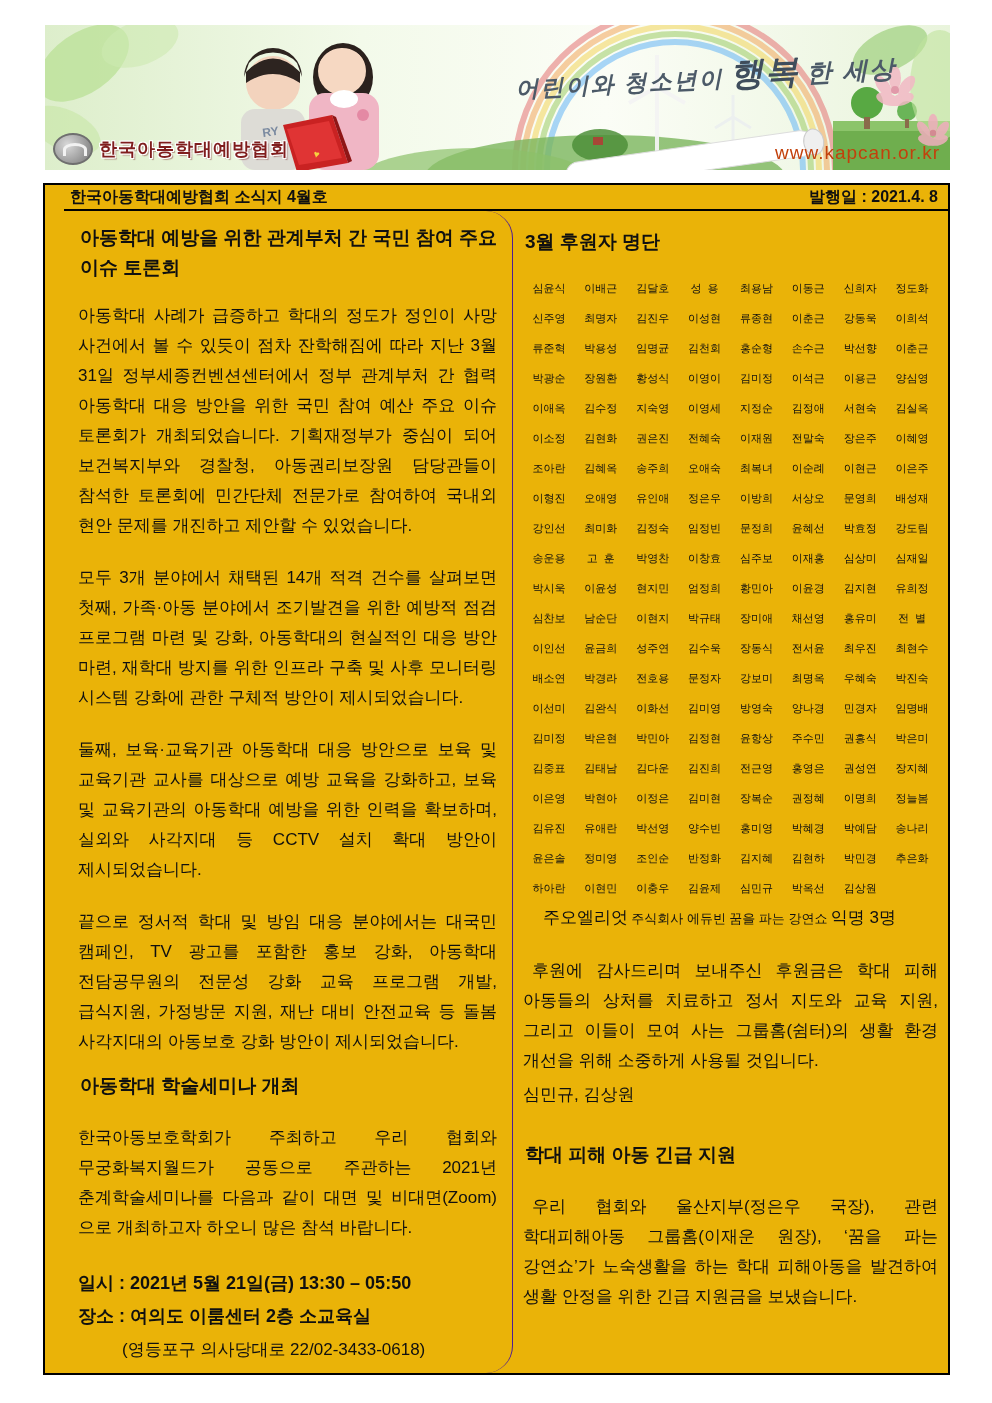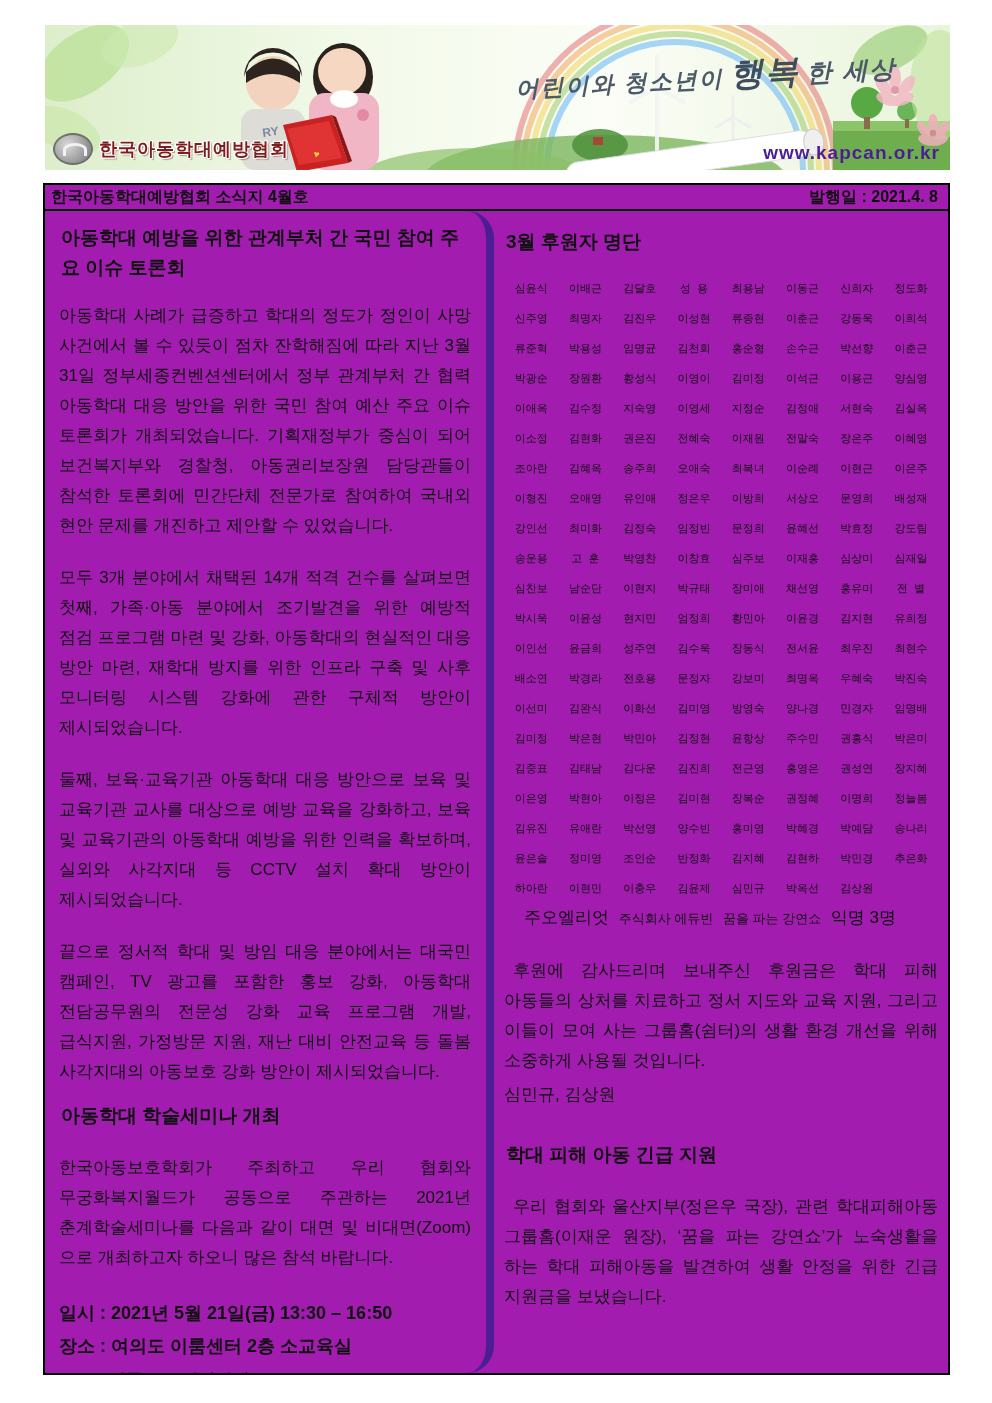--- a/index.html
+++ b/index.html
@@ -7,39 +7,39 @@
   .page { position:relative; width:992px; height:1403px; overflow:hidden; background:#fff; }
 
   
   .banner { position:absolute; left:45px; top:25px; width:905px; height:145px; overflow:hidden; }
   .banner svg { position:absolute; left:0; top:0; }
   .slogan { position:absolute; left:470px; top:28px; width:420px; transform:rotate(-3deg);
             color:#4c5a68; font-weight:bold; font-style:italic; letter-spacing:2px; white-space:nowrap; }
   .slogan .pre  { font-size:23px; }
   .slogan .em   { font-size:33px; color:#3f4d5c; }
   .slogan .post { font-size:25px; }
-  .banner-url { position:absolute; right:10px; bottom:6px; font-size:19px; font-weight:bold;
-                color:#4c1d95; letter-spacing:1px; }
+  .banner-url { position:absolute; right:10px; bottom:6px; font-size:19px; font-weight:normal;
+                color:#c2410c; letter-spacing:1px; }
   .logo { position:absolute; left:8px; bottom:5px; display:flex; align-items:center; gap:6px; }
   .emblem { width:40px; height:32px; border-radius:50%;
             background:radial-gradient(circle at 35% 35%, #d9d9d9, #8e8e8e 75%);
             border:2px solid #6f6f6f; box-sizing:border-box; position:relative; }
   .emblem:before { content:""; position:absolute; left:8px; top:8px; width:18px; height:10px;
                    border:3px solid #f2f2f2; border-bottom:none; border-radius:50% 50% 0 0; }
   .logo-text { font-size:18px; font-weight:bold; color:#7f1d1d; letter-spacing:1px;
                text-shadow:1px 1px 0 #ffffff,-1px -1px 0 #ffffff,1px -1px 0 #ffffff,-1px 1px 0 #ffffff, 2px 2px 1px rgba(120,40,40,.45); }
 
   
   .content-box { position:absolute; left:43px; top:183px; width:907px; height:1192px;
-                 border:2px solid #000; box-sizing:border-box; background:#a21caf; }
+                 border:2px solid #000; box-sizing:border-box; background:#eab308;padding-left:19px; }
   .masthead { height:26px; border-bottom:2px solid #000; box-sizing:border-box;
               display:flex; justify-content:space-between; align-items:center;
               padding:0 10px 0 6px; font-size:16px; font-weight:bold; }
   .columns { display:flex; height:1162px; }
-  .col-left  { width:449px; border-right:8px solid #4c1d95; box-sizing:border-box;
+  .col-left  { width:449px; border-right:1px solid #4c1d95; box-sizing:border-box;
                padding:4px 15px 0 14px; overflow:hidden;border-radius:27px; }
   .col-right { flex:1; padding:4px 10px 0 10px; overflow:hidden; box-sizing:border-box; }
 
   h2 { font-size:19px; font-weight:bold; margin:12px 0 0 2px; line-height:30px; }
   .col-left p, .col-right p { margin:22px 0 0 0; font-size:17px; line-height:30px;
        text-align:justify; word-break:keep-all; }
   .col-left h2.title { margin-top:8px; }
   p.p-first { margin-top:18px; }
   h2.seminar { margin-top:14px; }
 
@@ -184,42 +184,42 @@
 
       <div class="col-left">
         <h2 class="title">아동학대 예방을 위한 관계부처 간 국민 참여 주요 이슈 토론회</h2>
         <p class="p-first">아동학대 사례가 급증하고 학대의 정도가 정인이 사망 사건에서 볼 수 있듯이 점차 잔학해짐에 따라 지난 3월 31일 정부세종컨벤션센터에서 정부 관계부처 간 협력 아동학대 대응 방안을 위한 국민 참여 예산 주요 이슈 토론회가 개최되었습니다. 기획재정부가 중심이 되어 보건복지부와 경찰청, 아동권리보장원 담당관들이 참석한 토론회에 민간단체 전문가로 참여하여 국내외 현안 문제를 개진하고 제안할 수 있었습니다.</p>
         <p>모두 3개 분야에서 채택된 14개 적격 건수를 살펴보면 첫째, 가족·아동 분야에서 조기발견을 위한 예방적 점검 프로그램 마련 및 강화, 아동학대의 현실적인 대응 방안 마련, 재학대 방지를 위한 인프라 구축 및 사후 모니터링 시스템 강화에 관한 구체적 방안이 제시되었습니다.</p>
         <p>둘째, 보육·교육기관 아동학대 대응 방안으로 보육 및 교육기관 교사를 대상으로 예방 교육을 강화하고, 보육 및 교육기관의 아동학대 예방을 위한 인력을 확보하며, 실외와 사각지대 등 CCTV 설치 확대 방안이 제시되었습니다.</p>
         <p>끝으로 정서적 학대 및 방임 대응 분야에서는 대국민 캠페인, TV 광고를 포함한 홍보 강화, 아동학대 전담공무원의 전문성 강화 교육 프로그램 개발, 급식지원, 가정방문 지원, 재난 대비 안전교육 등 돌봄 사각지대의 아동보호 강화 방안이 제시되었습니다.</p>
         <h2 class="seminar">아동학대 학술세미나 개최</h2>
         <p>한국아동보호학회가 주최하고 우리 협회와 무궁화복지월드가 공동으로 주관하는 2021년 춘계학술세미나를 다음과 같이 대면 및 비대면(Zoom)으로 개최하고자 하오니 많은 참석 바랍니다.</p>
         <div class="details">
-          <p>일시 : 2021년 5월 21일(금) 13:30 – 16:50</p>
+          <p>일시 : 2021년 5월 21일(금) 13:30 – 05:50</p>
           <p>장소 : 여의도 이룸센터 2층 소교육실</p>
           <p class="addr">(영등포구 의사당대로 22/02-3433-0618)</p>
 
         </div>
       </div>
 
       <div class="col-right">
         <h2>3월 후원자 명단</h2>
         <div id="donor-grid">
             <div class="donor-row"><span class="donor-name">심윤식</span><span class="donor-name">이배근</span><span class="donor-name">김달호</span><span class="donor-name">성  용</span><span class="donor-name">최용남</span><span class="donor-name">이동근</span><span class="donor-name">신희자</span><span class="donor-name">정도화</span></div>
             <div class="donor-row"><span class="donor-name">신주영</span><span class="donor-name">최명자</span><span class="donor-name">김진우</span><span class="donor-name">이성현</span><span class="donor-name">류종현</span><span class="donor-name">이춘근</span><span class="donor-name">강동욱</span><span class="donor-name">이희석</span></div>
             <div class="donor-row"><span class="donor-name">류준혁</span><span class="donor-name">박용성</span><span class="donor-name">임명균</span><span class="donor-name">김천회</span><span class="donor-name">홍순형</span><span class="donor-name">손수근</span><span class="donor-name">박선향</span><span class="donor-name">이춘근</span></div>
             <div class="donor-row"><span class="donor-name">박광순</span><span class="donor-name">장원환</span><span class="donor-name">황성식</span><span class="donor-name">이영이</span><span class="donor-name">김미정</span><span class="donor-name">이석근</span><span class="donor-name">이용근</span><span class="donor-name">양심영</span></div>
             <div class="donor-row"><span class="donor-name">이애옥</span><span class="donor-name">김수정</span><span class="donor-name">지숙영</span><span class="donor-name">이영세</span><span class="donor-name">지정순</span><span class="donor-name">김정애</span><span class="donor-name">서현숙</span><span class="donor-name">김실옥</span></div>
             <div class="donor-row"><span class="donor-name">이소정</span><span class="donor-name">김현화</span><span class="donor-name">권은진</span><span class="donor-name">전혜숙</span><span class="donor-name">이재원</span><span class="donor-name">전말숙</span><span class="donor-name">장은주</span><span class="donor-name">이혜영</span></div>
             <div class="donor-row"><span class="donor-name">조아란</span><span class="donor-name">김혜옥</span><span class="donor-name">송주희</span><span class="donor-name">오애숙</span><span class="donor-name">최복녀</span><span class="donor-name">이순례</span><span class="donor-name">이현근</span><span class="donor-name">이은주</span></div>
             <div class="donor-row"><span class="donor-name">이형진</span><span class="donor-name">오애영</span><span class="donor-name">유인애</span><span class="donor-name">정은우</span><span class="donor-name">이방희</span><span class="donor-name">서상오</span><span class="donor-name">문영희</span><span class="donor-name">배성재</span></div>
             <div class="donor-row"><span class="donor-name">강인선</span><span class="donor-name">최미화</span><span class="donor-name">김정숙</span><span class="donor-name">임정빈</span><span class="donor-name">문정희</span><span class="donor-name">윤혜선</span><span class="donor-name">박효정</span><span class="donor-name">강도림</span></div>
             <div class="donor-row"><span class="donor-name">송운용</span><span class="donor-name">고  훈</span><span class="donor-name">박영찬</span><span class="donor-name">이창효</span><span class="donor-name">심주보</span><span class="donor-name">이재홍</span><span class="donor-name">심상미</span><span class="donor-name">심재일</span></div>
+            <div class="donor-row"><span class="donor-name">박시욱</span><span class="donor-name">이윤성</span><span class="donor-name">현지민</span><span class="donor-name">엄정희</span><span class="donor-name">황민아</span><span class="donor-name">이윤경</span><span class="donor-name">김지현</span><span class="donor-name">유희정</span></div>
             <div class="donor-row"><span class="donor-name">심찬보</span><span class="donor-name">남순단</span><span class="donor-name">이현지</span><span class="donor-name">박규태</span><span class="donor-name">장미애</span><span class="donor-name">채선영</span><span class="donor-name">홍유미</span><span class="donor-name">전  별</span></div>
-            <div class="donor-row"><span class="donor-name">박시욱</span><span class="donor-name">이윤성</span><span class="donor-name">현지민</span><span class="donor-name">엄정희</span><span class="donor-name">황민아</span><span class="donor-name">이윤경</span><span class="donor-name">김지현</span><span class="donor-name">유희정</span></div>
             <div class="donor-row"><span class="donor-name">이인선</span><span class="donor-name">윤금희</span><span class="donor-name">성주연</span><span class="donor-name">김수욱</span><span class="donor-name">장동식</span><span class="donor-name">전서윤</span><span class="donor-name">최우진</span><span class="donor-name">최현수</span></div>
             <div class="donor-row"><span class="donor-name">배소연</span><span class="donor-name">박경라</span><span class="donor-name">전호용</span><span class="donor-name">문정자</span><span class="donor-name">강보미</span><span class="donor-name">최명옥</span><span class="donor-name">우혜숙</span><span class="donor-name">박진숙</span></div>
             <div class="donor-row"><span class="donor-name">이선미</span><span class="donor-name">김완식</span><span class="donor-name">이화선</span><span class="donor-name">김미영</span><span class="donor-name">방영숙</span><span class="donor-name">양나경</span><span class="donor-name">민경자</span><span class="donor-name">임명배</span></div>
             <div class="donor-row"><span class="donor-name">김미정</span><span class="donor-name">박은현</span><span class="donor-name">박민아</span><span class="donor-name">김정현</span><span class="donor-name">윤항상</span><span class="donor-name">주수민</span><span class="donor-name">권흥식</span><span class="donor-name">박은미</span></div>
             <div class="donor-row"><span class="donor-name">김중표</span><span class="donor-name">김태남</span><span class="donor-name">김다운</span><span class="donor-name">김진희</span><span class="donor-name">전근영</span><span class="donor-name">홍영은</span><span class="donor-name">권성연</span><span class="donor-name">장지혜</span></div>
             <div class="donor-row"><span class="donor-name">이은영</span><span class="donor-name">박현아</span><span class="donor-name">이정은</span><span class="donor-name">김미현</span><span class="donor-name">장복순</span><span class="donor-name">권정혜</span><span class="donor-name">이명희</span><span class="donor-name">정늘봄</span></div>
             <div class="donor-row"><span class="donor-name">김유진</span><span class="donor-name">유애란</span><span class="donor-name">박선영</span><span class="donor-name">양수빈</span><span class="donor-name">홍미영</span><span class="donor-name">박혜경</span><span class="donor-name">박예담</span><span class="donor-name">송나리</span></div>
             <div class="donor-row"><span class="donor-name">윤은솔</span><span class="donor-name">정미영</span><span class="donor-name">조인순</span><span class="donor-name">반정화</span><span class="donor-name">김지혜</span><span class="donor-name">김현하</span><span class="donor-name">박민경</span><span class="donor-name">추은화</span></div>
             <div class="donor-row"><span class="donor-name">하아란</span><span class="donor-name">이현민</span><span class="donor-name">이충우</span><span class="donor-name">김윤제</span><span class="donor-name">심민규</span><span class="donor-name">박옥선</span><span class="donor-name">김상원</span></div>
           </div>

